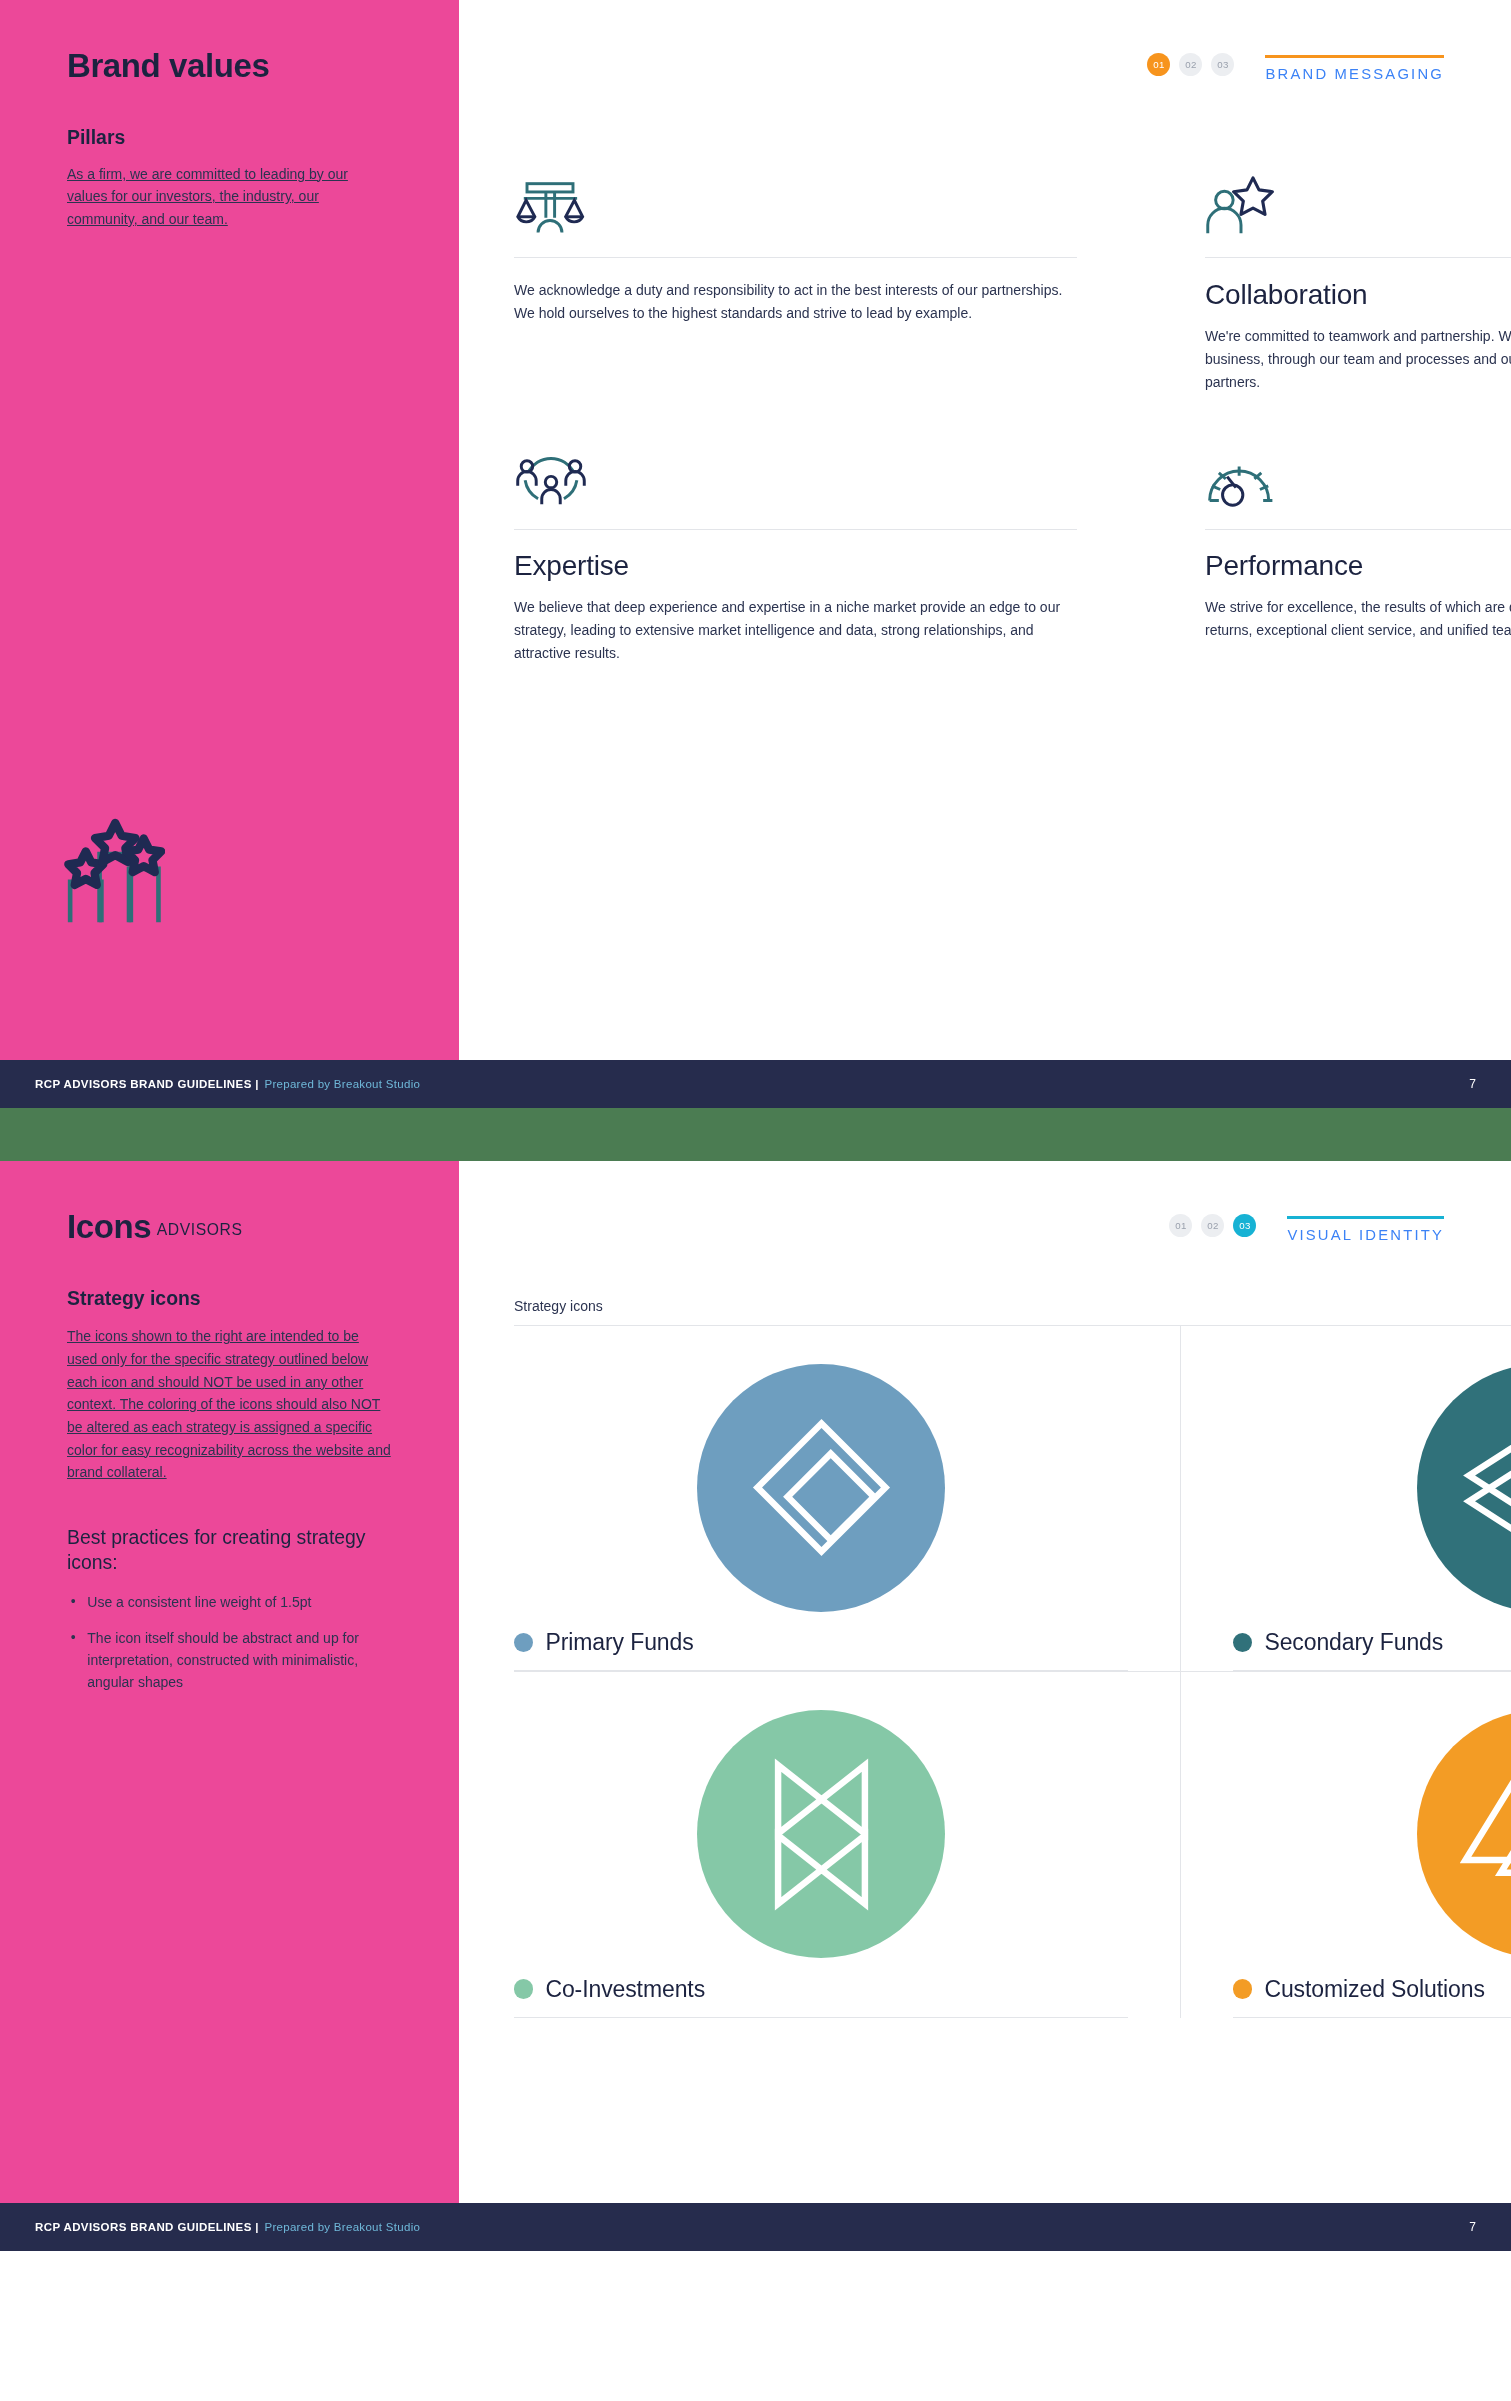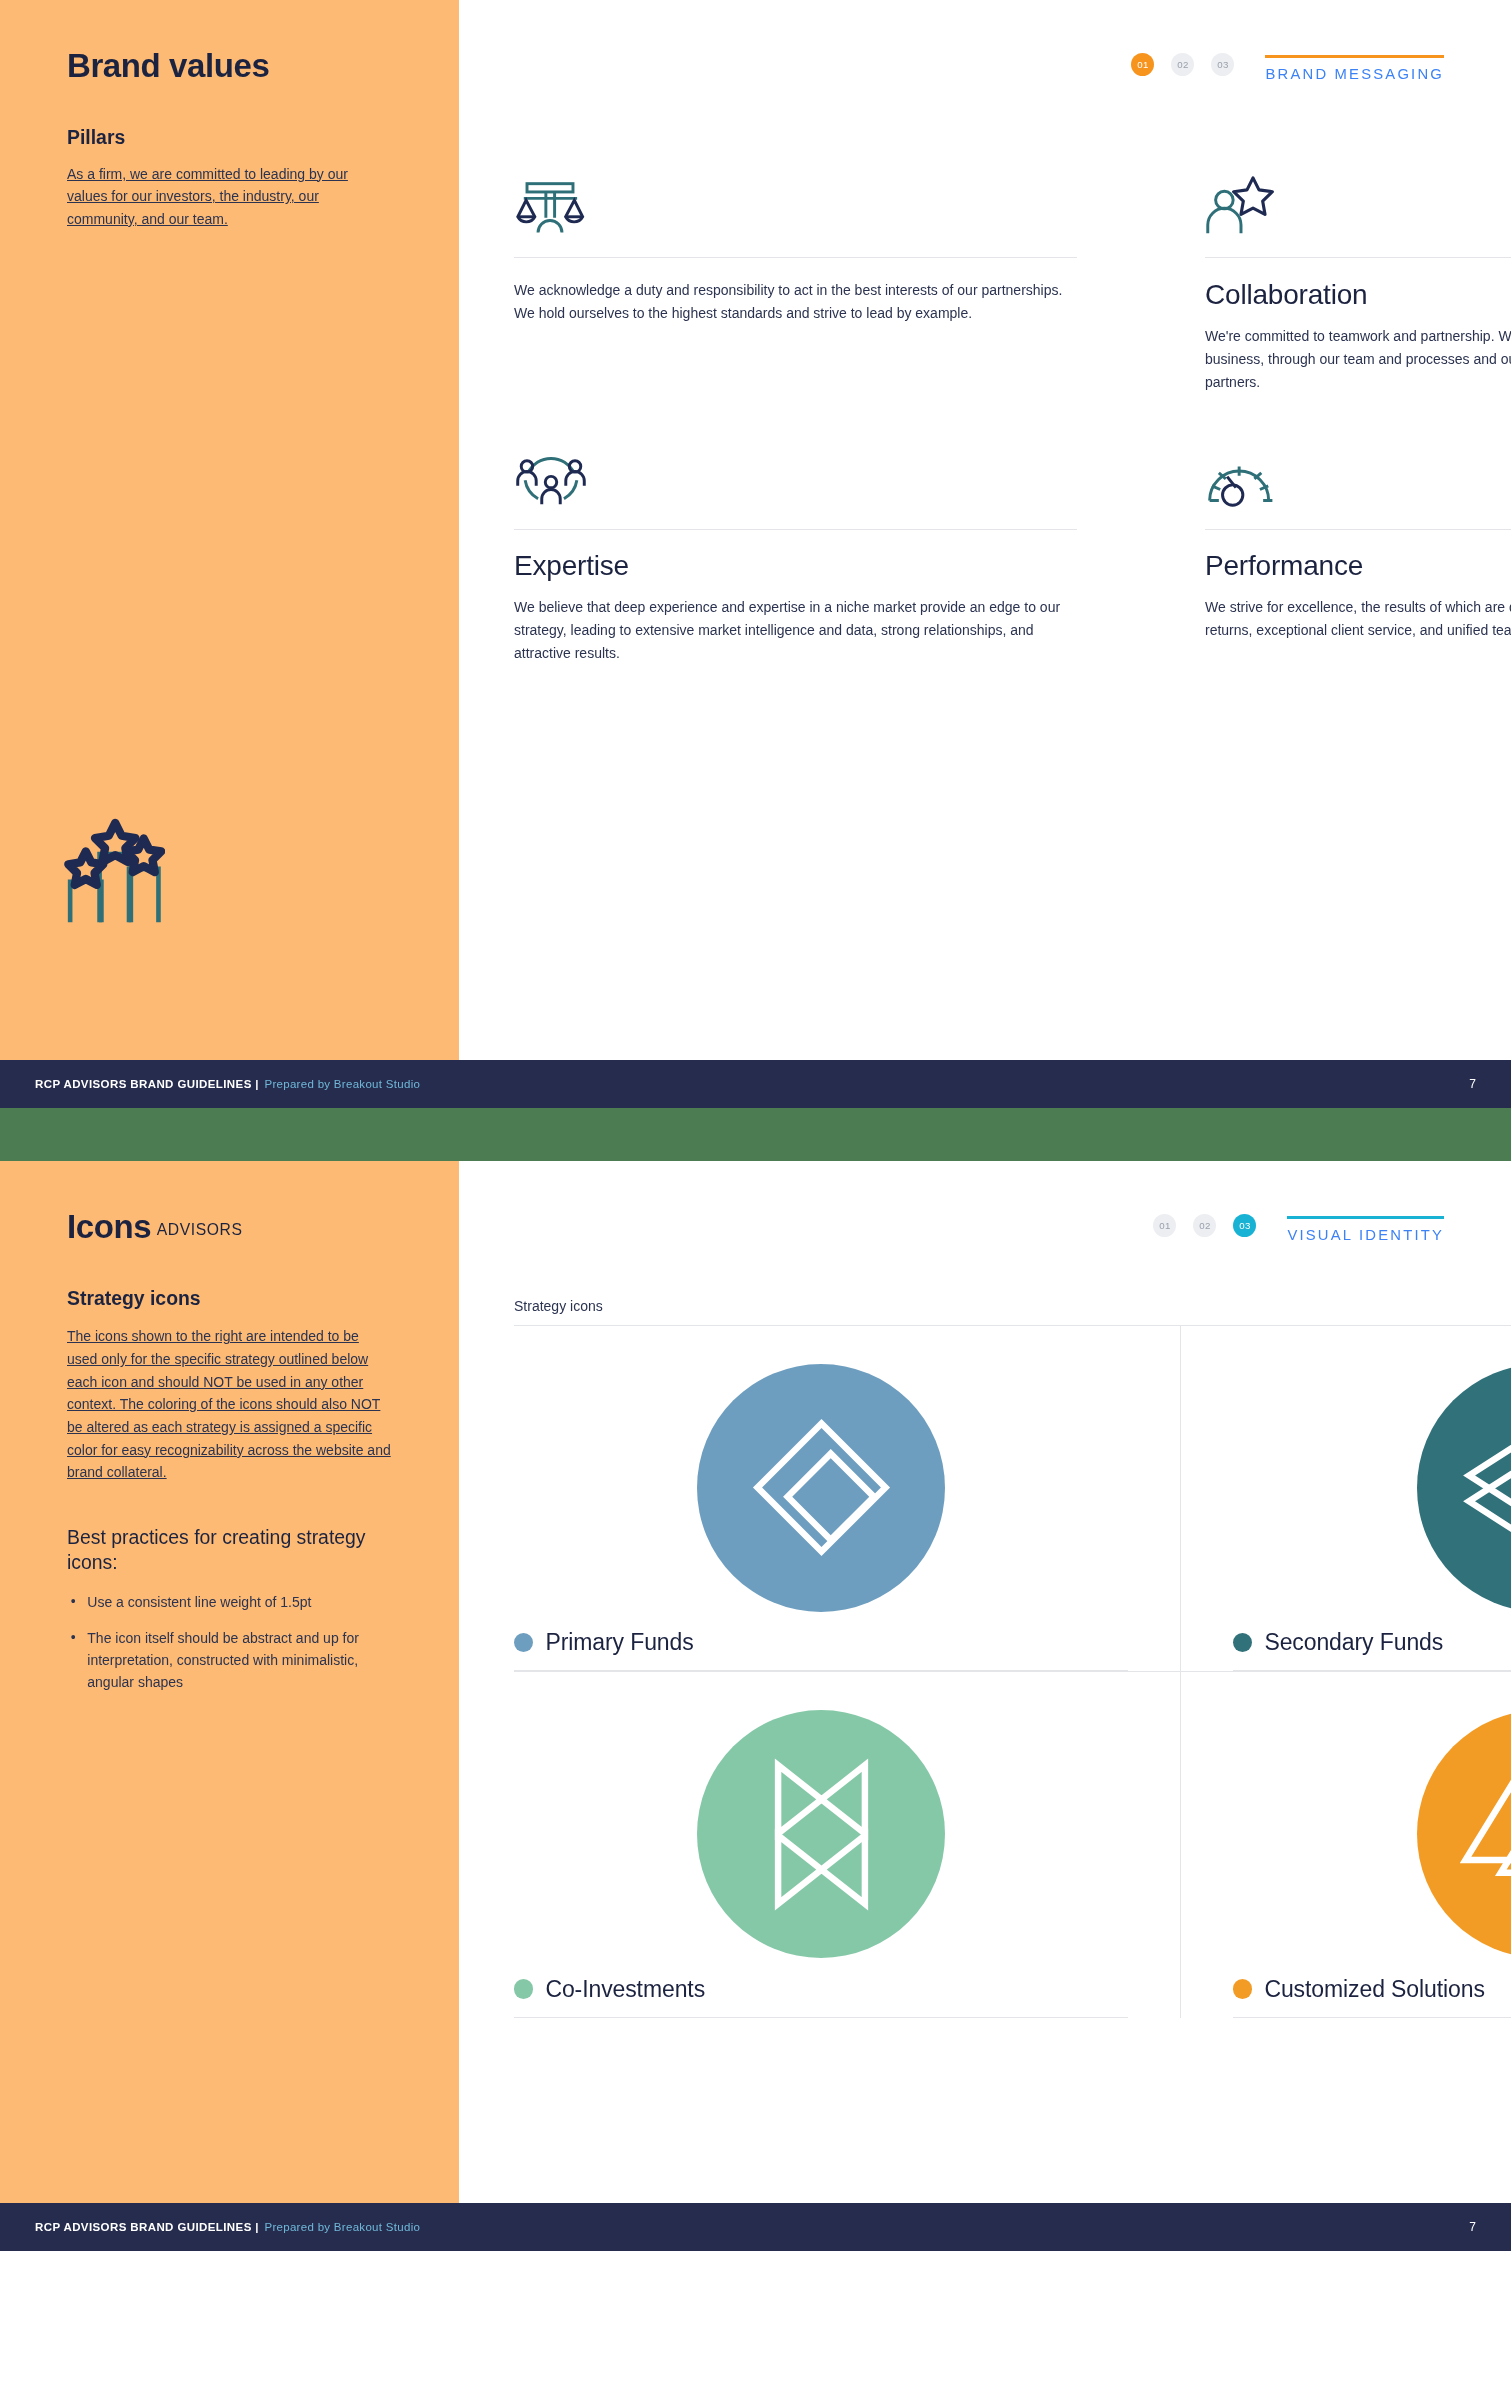--- a/index.html
+++ b/index.html
@@ -26,21 +26,21 @@
   .page-body {
     position: absolute;
     left: 0; top: 0;
     width: 1511px;
     height: 100%;
     display: flex;
   }
   .sidebar {
     width: 459px;
     flex: 0 0 459px;
-    background: #fdba74;
+    background: #ec4899;
     box-sizing: border-box;
     padding: 48px 67px 0 67px;
     position: relative;
   }
   .content {
     flex: 1 1 auto;
     background: #ffffff;
     box-sizing: border-box;
     padding: 42px 67px 0 55px;
     position: relative;
@@ -115,21 +115,21 @@
 
   
   .section-header {
     position: absolute;
     right: 67px;
     top: 46px;
     display: flex;
     align-items: center;
     gap: 31px;
   }
-  .badges { display: flex; align-items: center; gap: 17px; }
+  .badges { display: flex; align-items: center; gap: 9px; }
   .badge {
     width: 23px; height: 23px;
     border-radius: 50%;
     display: flex; align-items: center; justify-content: center;
     font-size: 9.7px;
     letter-spacing: 0.3px;
     background: #eceef1;
     color: #9aa1ad;
   }
   .badge.active { color: #ffffff; }

